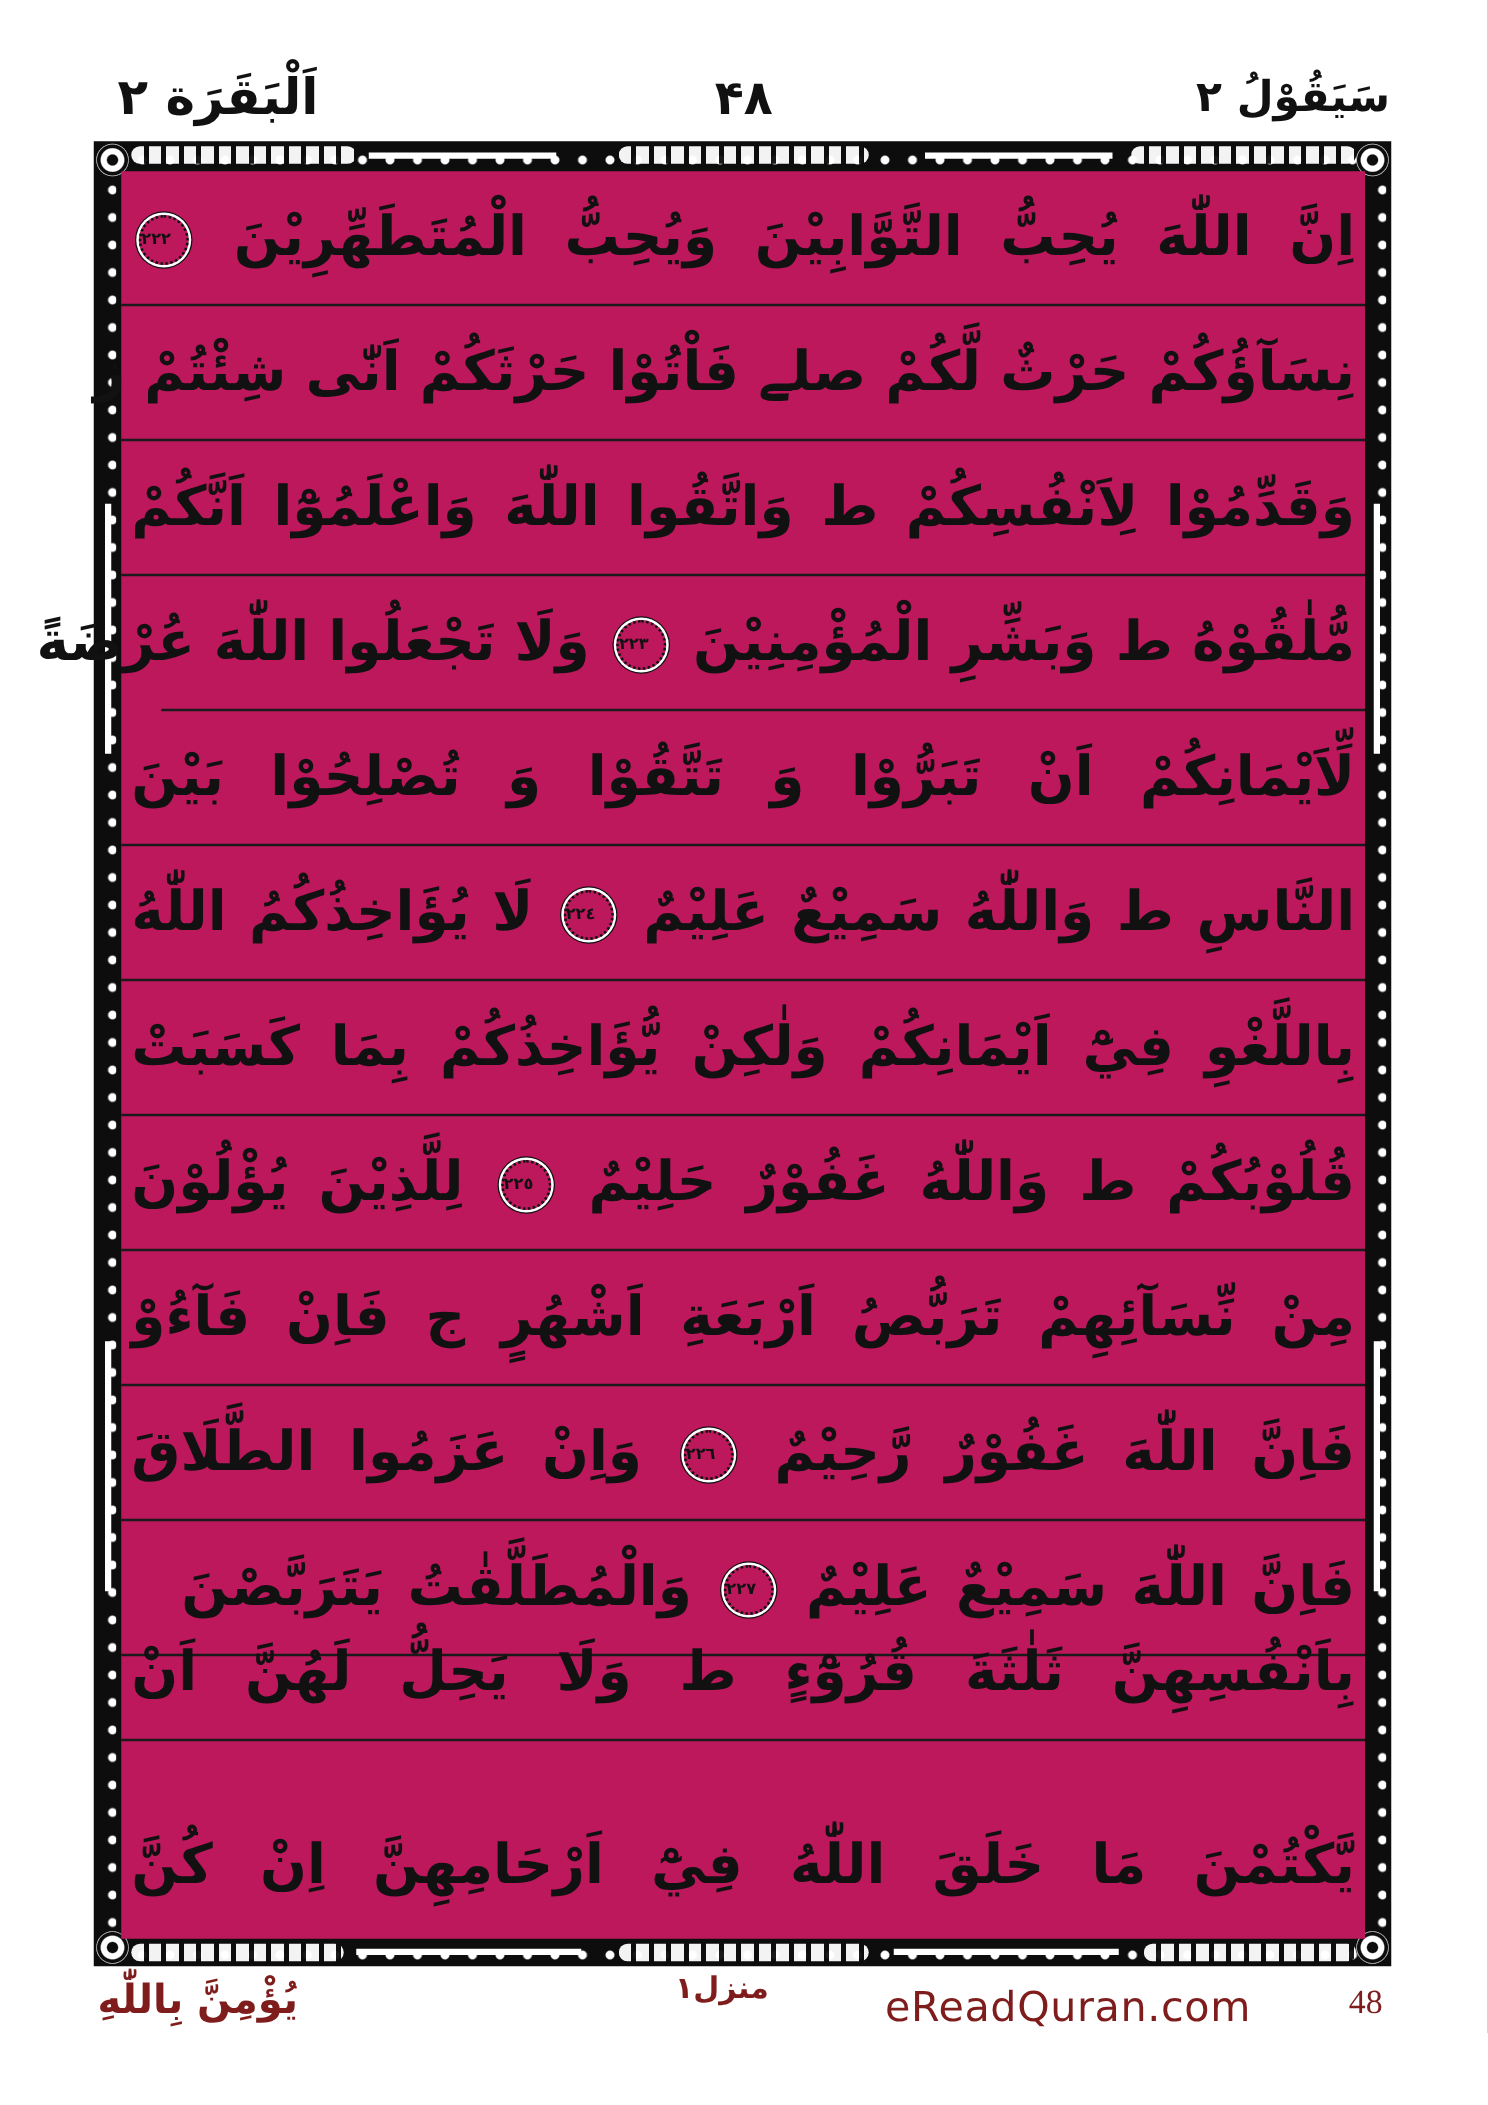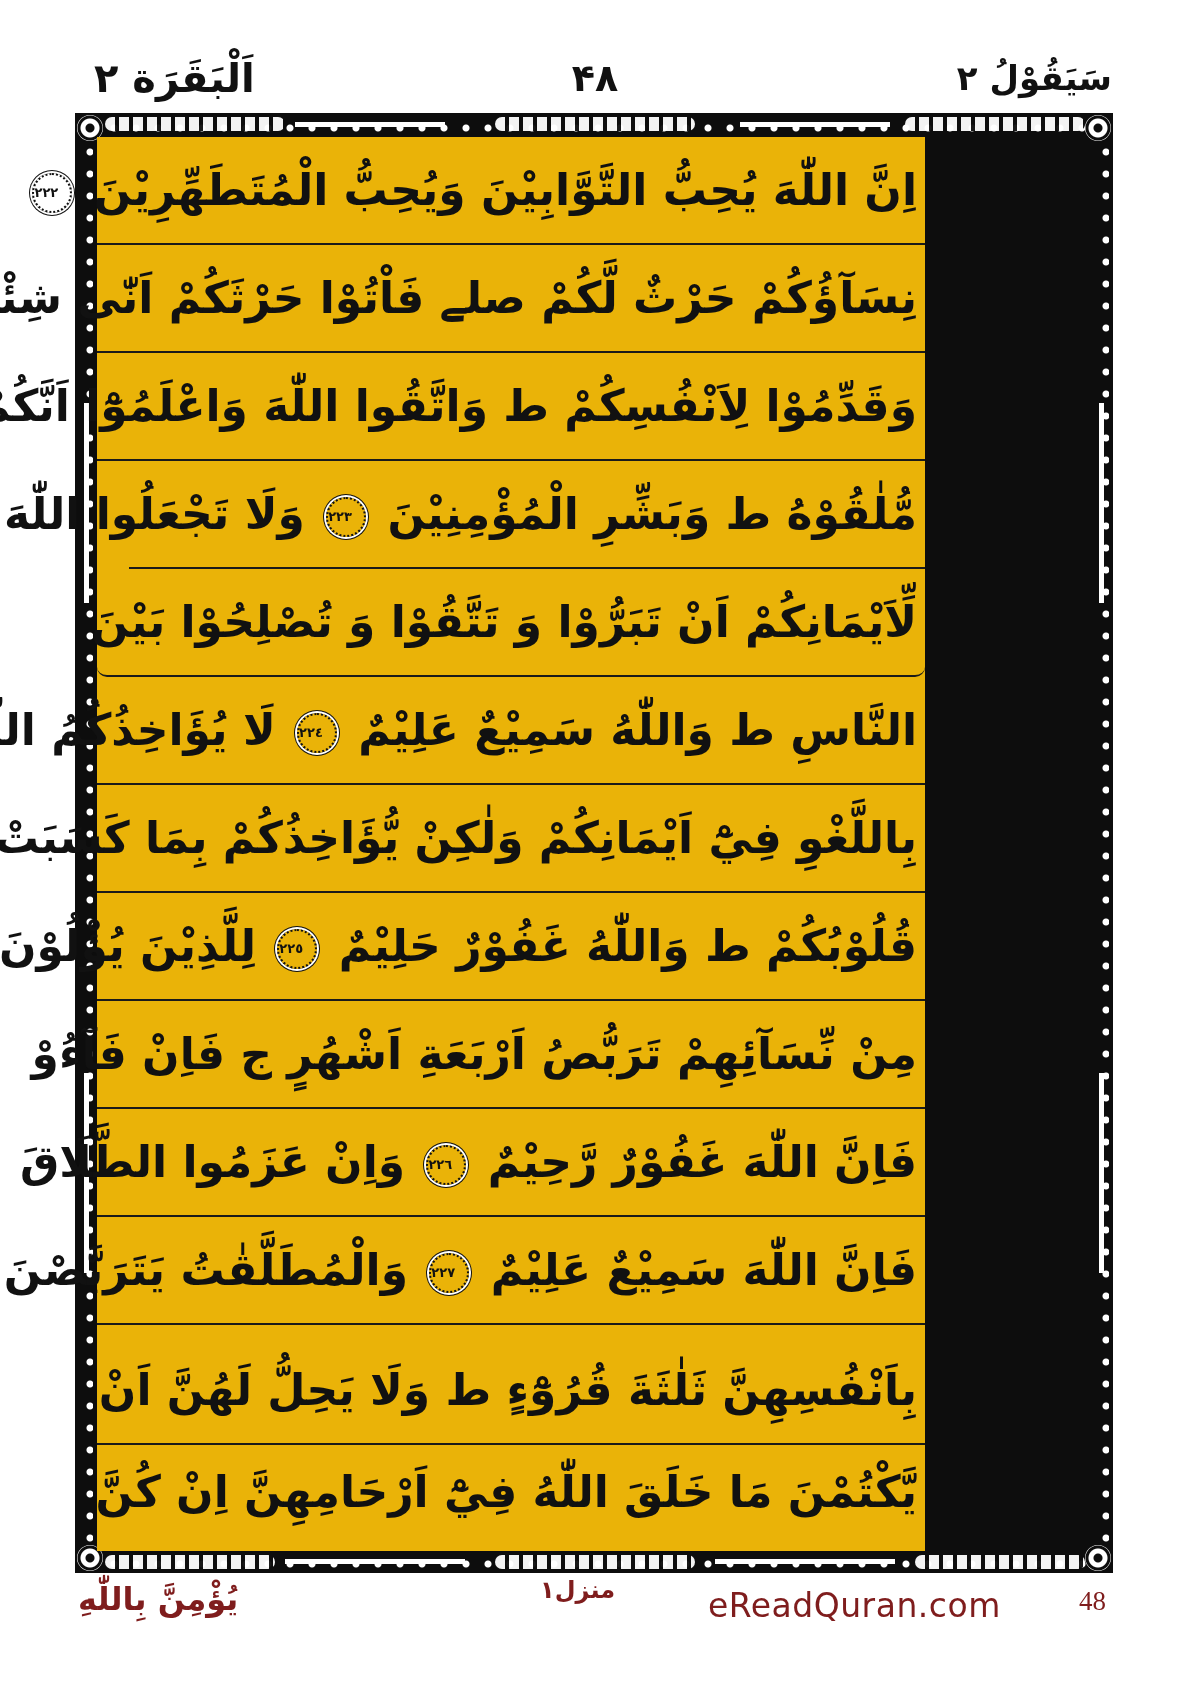--- a/index.html
+++ b/index.html
@@ -76,23 +76,23 @@
     height: 26px;
     border-radius: 50%;
     background: radial-gradient(circle at 50% 50%, #0d0d0d 0 4px, #ffffff 5px 9px, #0d0d0d 10px 12px, #ffffff 13px);
   }
 
   
   .panel {
     position: absolute;
     left: 97px;
     top: 137px;
-    width: 828px;
+    width: 995px;
     height: 1414px;
-    background: #eab308;
+    background: #be185d;
     box-sizing: border-box;
   }
 
   .line {
     position: absolute;
     left: 0;
     right: 0;
     height: 108px;
     border-bottom: 2px solid #1a1a1a;
     box-sizing: border-box;
@@ -224,21 +224,21 @@
   </div>
 
   <div class="line" style="top:324px;margin-left:32px;">
     <span class="ayah-text">
       <span>مُّلٰقُوْهُ ط وَبَشِّرِ الْمُؤْمِنِيْنَ</span>
       <span class="ayah-marker">٢٢٣</span>
       <span>وَلَا تَجْعَلُوا اللّٰهَ عُرْضَةً</span>
     </span>
   </div>
 
-  <div class="line" style="top:432px;border-radius:10px;">
+  <div class="line" style="top:432px;">
     <span class="ayah-text">لِّاَيْمَانِكُمْ اَنْ تَبَرُّوْا وَ تَتَّقُوْا وَ تُصْلِحُوْا بَيْنَ</span>
   </div>
 
   <div class="line" style="top:540px;">
     <span class="ayah-text">
       <span>النَّاسِ ط وَاللّٰهُ سَمِيْعٌ عَلِيْمٌ</span>
       <span class="ayah-marker">٢٢٤</span>
       <span>لَا يُؤَاخِذُكُمُ اللّٰهُ</span>
     </span>
   </div>
@@ -268,21 +268,21 @@
   </div>
 
   <div class="line" style="top:1080px;padding-left:48px;">
     <span class="ayah-text">
       <span>فَاِنَّ اللّٰهَ سَمِيْعٌ عَلِيْمٌ</span>
       <span class="ayah-marker">٢٢٧</span>
       <span>وَالْمُطَلَّقٰتُ يَتَرَبَّصْنَ</span>
     </span>
   </div>
 
-  <div class="line" style="top:1200px;">
+  <div class="line" style="top:1148px;">
     <span class="ayah-text">بِاَنْفُسِهِنَّ ثَلٰثَةَ قُرُوْٓءٍ ط وَلَا يَحِلُّ لَهُنَّ اَنْ</span>
   </div>
 
   <div class="line" style="top:1296px; height:118px; border-bottom:none;">
     <span class="ayah-text">يَّكْتُمْنَ مَا خَلَقَ اللّٰهُ فِيْٓ اَرْحَامِهِنَّ اِنْ كُنَّ</span>
   </div>
 
 </div>
 
 <div class="ftr ftr-catch">يُؤْمِنَّ بِاللّٰهِ</div>

